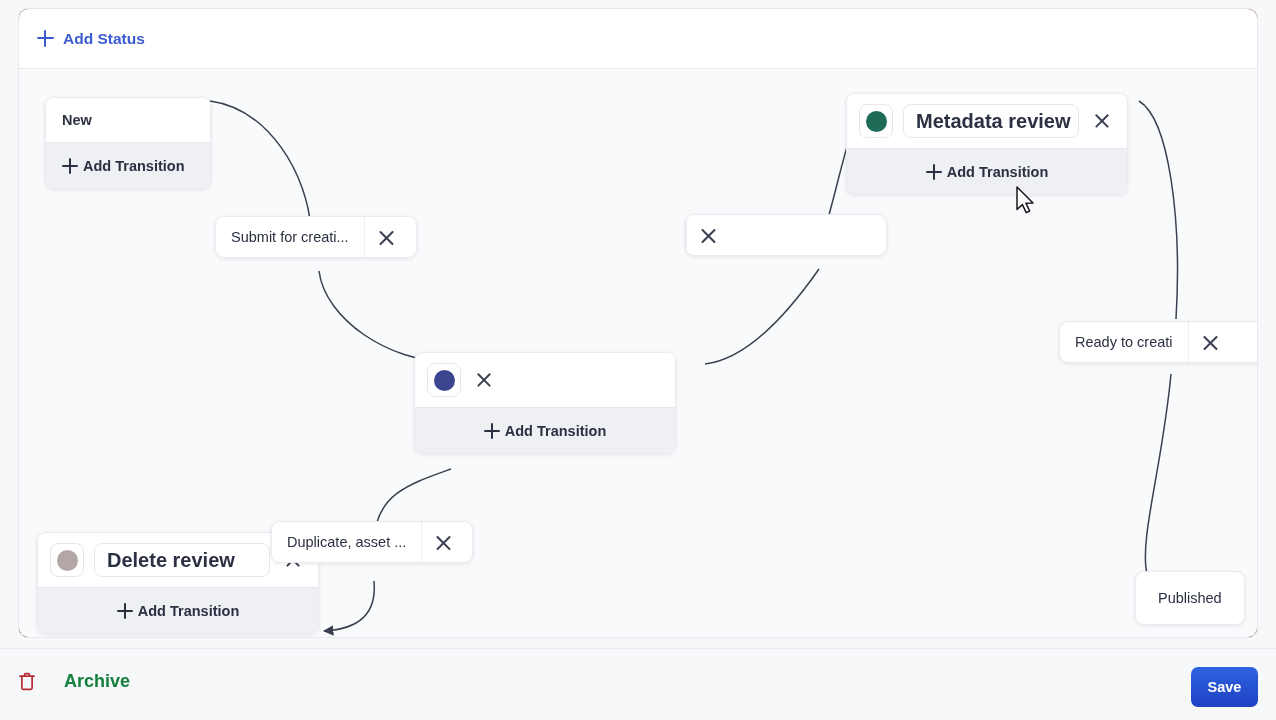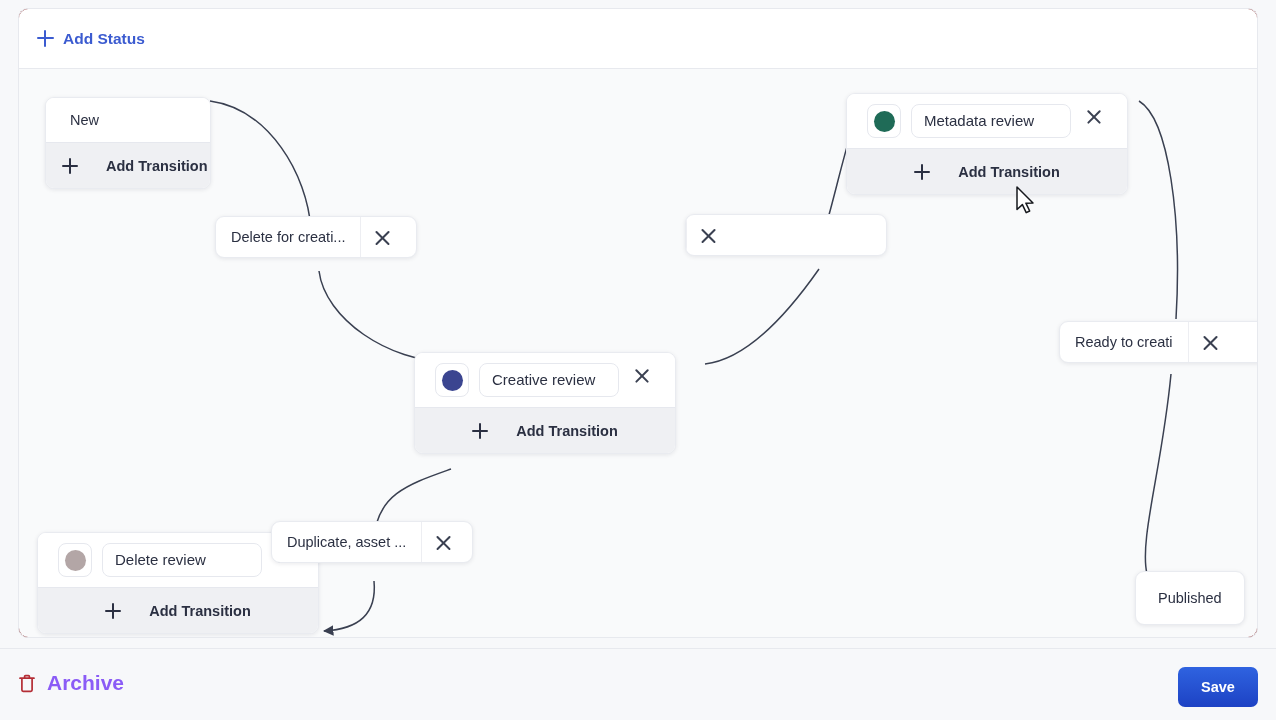--- a/index.html
+++ b/index.html
@@ -75,23 +75,25 @@
   .node {
     position: absolute;
     background: #ffffff;
     border: 1px solid #e9ebf0;
     border-radius: 9px;
     box-shadow: 0 1px 4px rgba(20,25,45,0.09);
     overflow: hidden;
   }
   .node-top {
     display: flex;
+    align-items: center;
     gap: 10px;
-    padding: 10px 20px;
-    background: #ffffff;
+    padding: 10px 12px;
+    background: #ffffff;
+    font-weight: bold;
   }
   .swatch {
     width: 34px; height: 34px;
     min-width: 34px;
     border-radius: 8px;
     border: 1px solid #e6e8ee;
     background: #fff;
     display: flex;
     align-items: center;
     justify-content: center;
@@ -102,21 +104,21 @@
     width: 21px; height: 21px;
     border-radius: 50%;
   }
   .name-field {
     flex: 1;
     height: 34px;
     border: 1px solid #e6e8ee;
     border-radius: 8px;
     background: #fff;
     font-family: "Liberation Sans", sans-serif;
-    font-size: 15px;
+    font-size: 20px;
     color: #2b3042;
     padding: 0 12px;
     line-height: 32px;
     white-space: nowrap;
     overflow: hidden;
     cursor: text;
   }
   .name-plain {
     font-size: 14.5px;
     color: #2b3042;
@@ -136,21 +138,21 @@
     background: #3a4051;
     border-radius: 1px;
   }
   .xbtn::before { transform: rotate(45deg); }
   .xbtn::after  { transform: rotate(-45deg); }
 
   .node-bottom {
     display: flex;
     align-items: center;
     justify-content: center;
-    gap: 28px;
+    gap: 5px;
     height: 46px;
     background: #eff0f3;
     border-top: 1px solid #e6e8ee;
     color: #2b3042;
     font-size: 14.5px;
     font-weight: bold;
     cursor: pointer;
   }
   .node-bottom.plain-left {
     justify-content: flex-start;
@@ -230,30 +232,30 @@
     left: 0; top: 648px;
     width: 1276px; height: 72px;
     background: #f7f8fa;
     border-top: 1px solid #e7e9ee;
   }
   #archive {
     position: absolute;
     left: 18px; top: 22px;
     display: flex;
     align-items: center;
-    gap: 11px;
-    color: #8b5cf6;
-    font-size: 21px;
+    gap: 28px;
+    color: #15803d;
+    font-size: 18px;
     font-weight: bold;
     cursor: pointer;
   }
   #save {
     position: absolute;
     right: 18px; top: 18px;
-    width: 80px; height: 40px;
+    width: 67px; height: 40px;
     border: none;
     border-radius: 7px;
     background: linear-gradient(180deg, #2f63e0 0%, #1d42c4 100%);
     color: #ffffff;
     font-family: "Liberation Sans", sans-serif;
     font-size: 14.5px;
     font-weight: bold;
     cursor: pointer;
   }
 
@@ -323,21 +325,20 @@
         <span class="plus-dark"></span>
         <span>Add Transition</span>
       </div>
     </div>
 
     <div class="node" style="left:395px; top:283px; width:262px;">
       <div class="node-top">
         <span class="swatch">
           <i style="background:#3b4590"></i>
         </span>
-        <span class="name-field">Creative review</span>
         <span class="xbtn"></span>
       </div>
       <div class="node-bottom">
         <span class="plus-dark"></span>
         <span>Add Transition</span>
       </div>
     </div>
 
     <div class="node" style="left:18px; top:463px; width:282px;">
       <div class="node-top">
@@ -347,21 +348,21 @@
         <span class="name-field">Delete review</span>
         <span class="xbtn"></span>
       </div>
       <div class="node-bottom">
         <span class="plus-dark"></span>
         <span>Add Transition</span>
       </div>
     </div>
 
     <div class="chip" style="left:196px; top:147px; width:202px;">
-      <span class="chip-label">Delete for creati...</span>
+      <span class="chip-label">Submit for creati...</span>
       <span class="chip-x"></span>
     </div>
 
     <div class="chip" style="left:666px; top:145px; width:202px;">
       <span class="chip-x"></span>
     </div>
 
     <div class="chip" style="left:1040px; top:252px; width:222px;">
       <span class="chip-label">Ready to creati</span>
       <span class="chip-x"></span>

